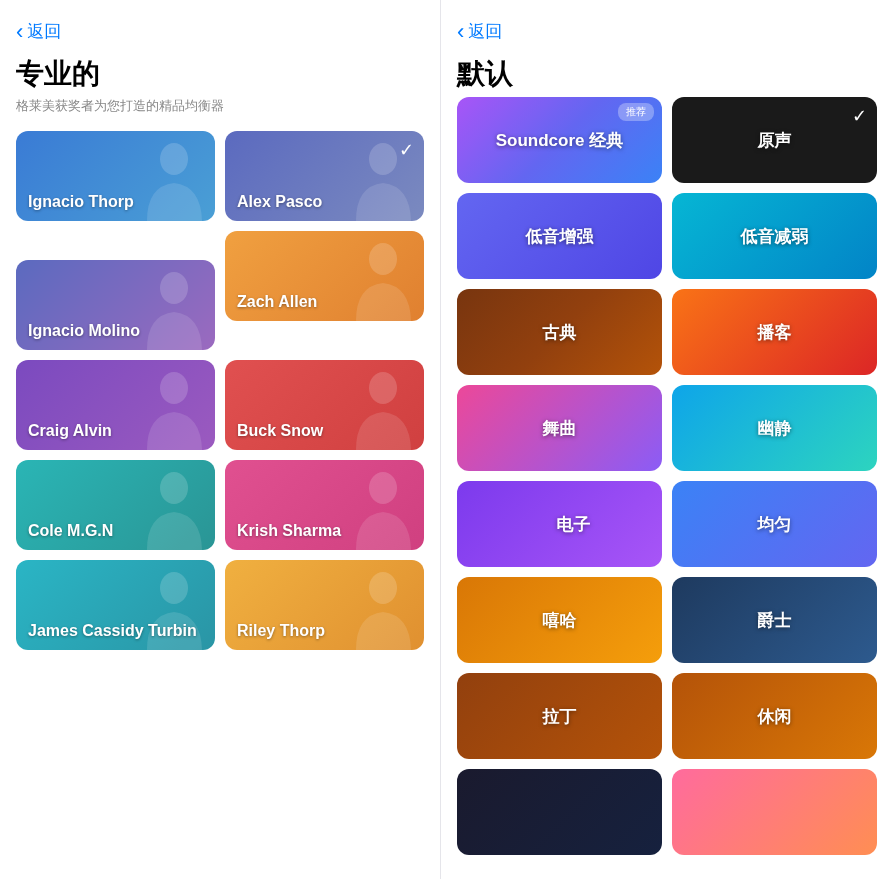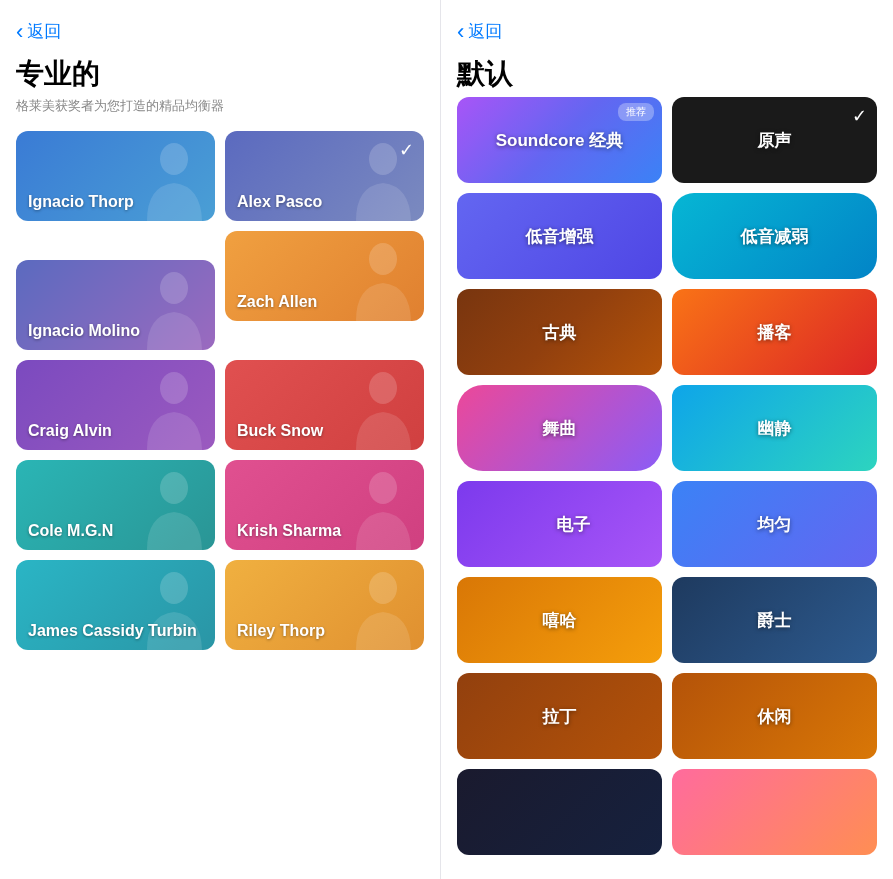--- a/index.html
+++ b/index.html
@@ -158,27 +158,27 @@
       right: 10px;
       color: #fff;
       font-size: 18px;
       z-index: 3;
     }
 
     
     .eq-soundcore { background: linear-gradient(135deg, #a855f7 0%, #6366f1 50%, #3b82f6 100%); }
     .eq-original { background: #1a1a1a; }
     .eq-bass-boost { background: linear-gradient(135deg, #6366f1 0%, #4f46e5 100%); }
-    .eq-bass-reduce { background: linear-gradient(135deg, #06b6d4 0%, #0284c7 100%); border-radius: 22px; }
+    .eq-bass-reduce { background: linear-gradient(135deg, #06b6d4 0%, #0284c7 100%); }
     .eq-classical { background: linear-gradient(135deg, #78350f 0%, #92400e 50%, #b45309 100%); }
     .eq-podcast { background: linear-gradient(135deg, #f97316 0%, #dc2626 100%); }
-    .eq-dance { background: linear-gradient(135deg, #ec4899 0%, #8b5cf6 100%); border-radius: 26px; }
+    .eq-dance { background: linear-gradient(135deg, #ec4899 0%, #8b5cf6 100%); }
     .eq-tranquil { background: linear-gradient(135deg, #0ea5e9 0%, #2dd4bf 100%); }
     .eq-electronic { background: linear-gradient(135deg, #7c3aed 0%, #a855f7 100%); padding-left: 28px; }
-    .eq-flat { background: linear-gradient(135deg, #3b82f6 0%, #6366f1 100%); border-radius: 14px; }
+    .eq-flat { background: linear-gradient(135deg, #3b82f6 0%, #6366f1 100%); }
     .eq-hiphop { background: linear-gradient(135deg, #d97706 0%, #f59e0b 100%); }
     .eq-jazz { background: linear-gradient(135deg, #1e3a5f 0%, #2d5a8e 100%); }
     .eq-latin { background: linear-gradient(135deg, #92400e 0%, #b45309 100%); }
     .eq-relax { background: linear-gradient(135deg, #b45309 0%, #d97706 100%); }
     .eq-more { background: linear-gradient(135deg, #1a1a2e 0%, #16213e 100%); }
     .eq-more2 { background: linear-gradient(135deg, #ff6b9d 0%, #ff8e53 100%); }
 
     .right-panel-grid {
       display: grid;
       grid-template-columns: 1fr 1fr;

